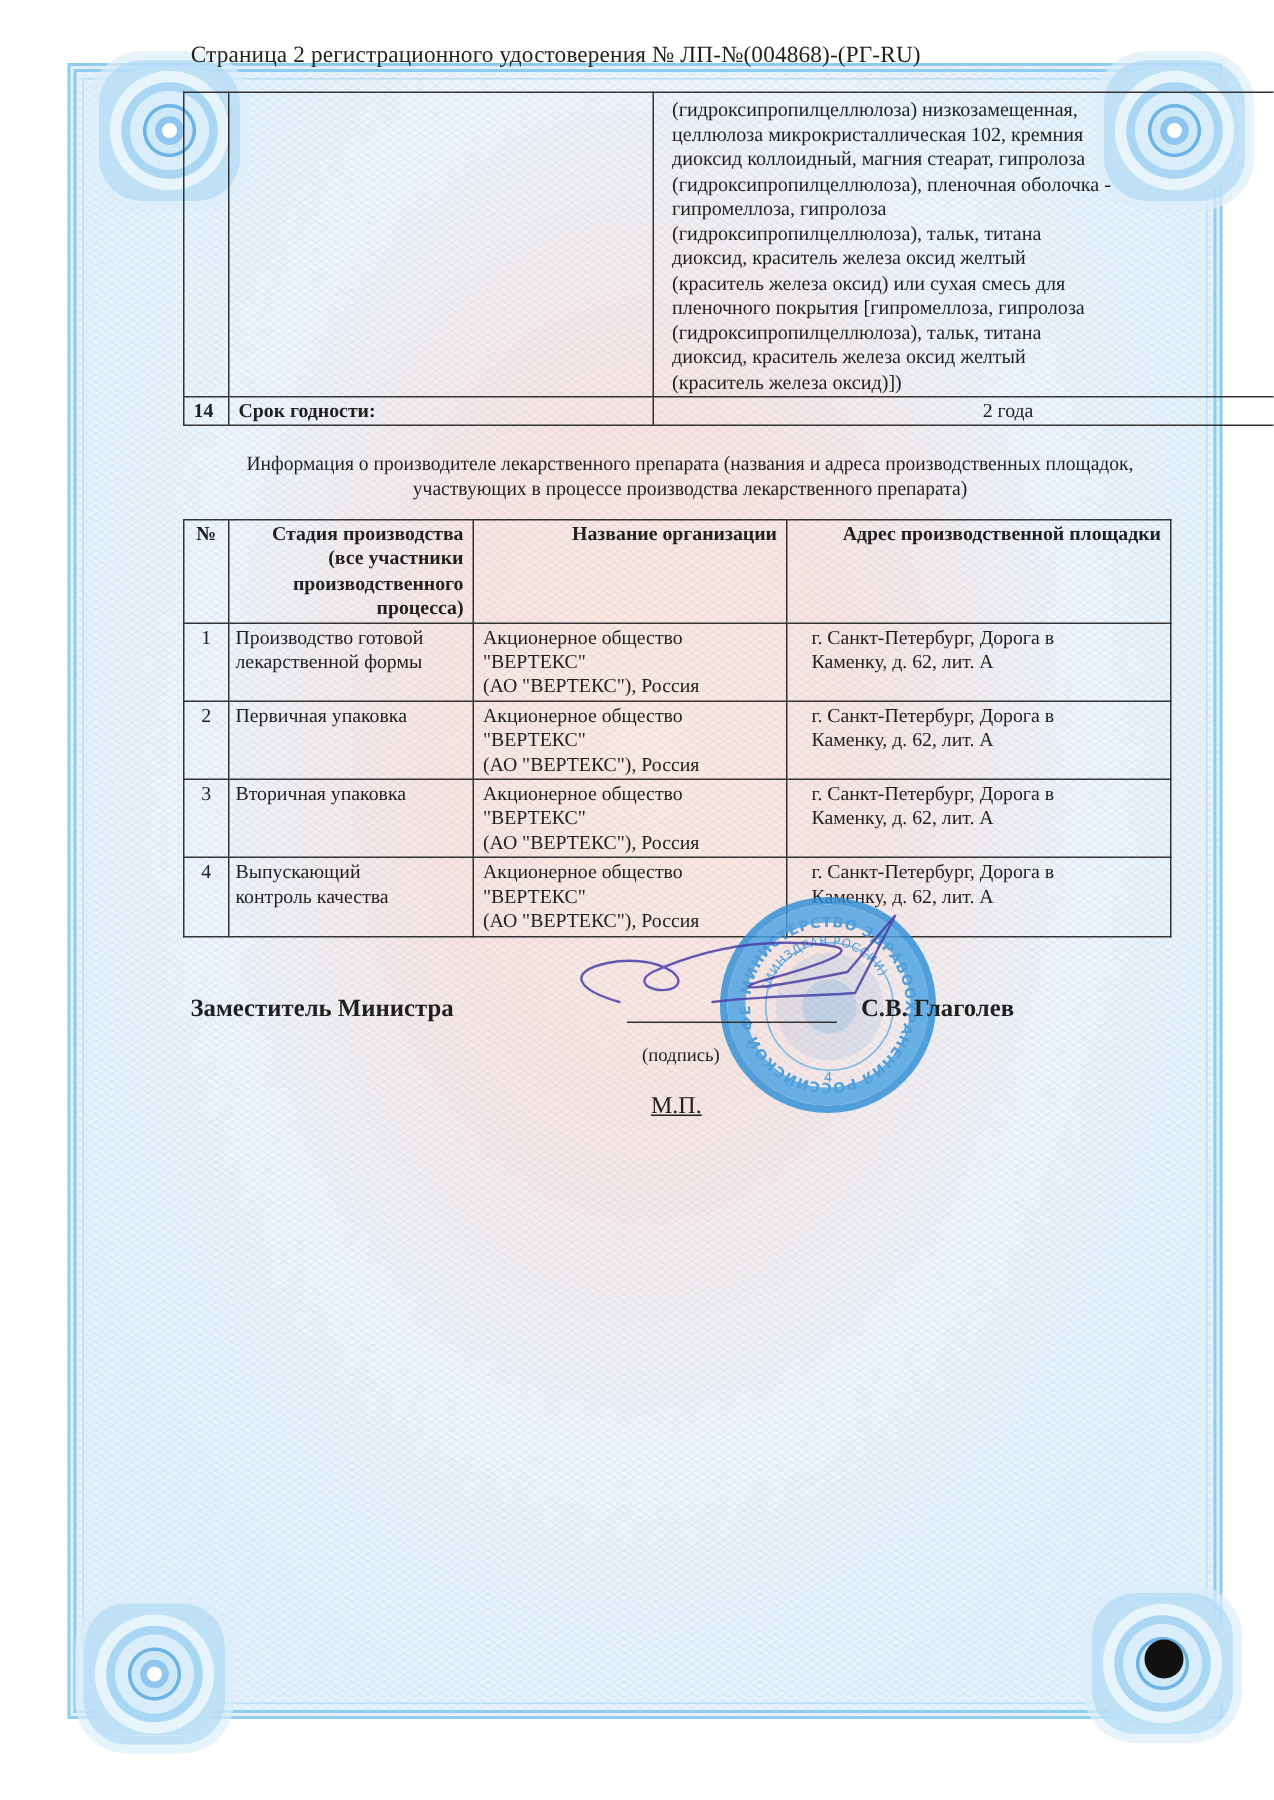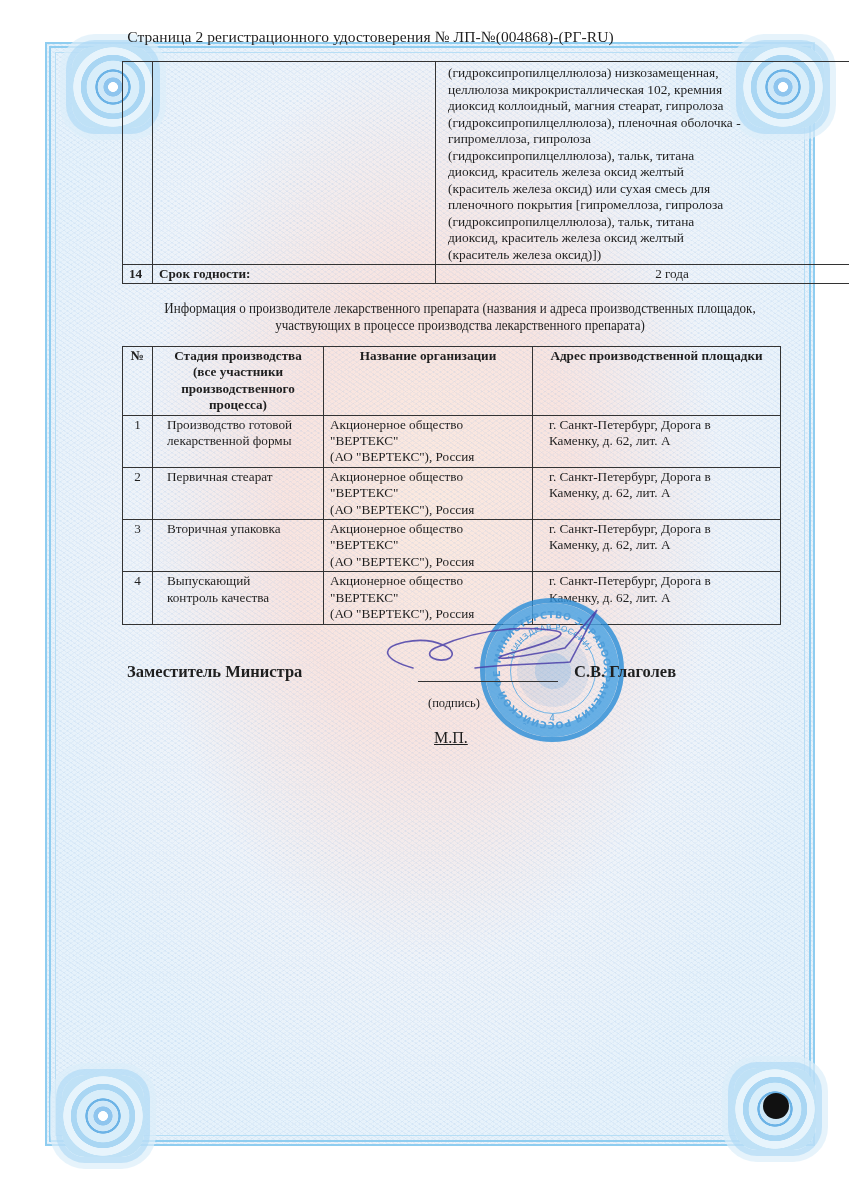--- a/index.html
+++ b/index.html
@@ -51,26 +51,26 @@
   .t1 .c-no { width:17px; }
   .t1 .c-label { width:270px; }
   .t1 td.comp { padding:3px 8px 1px 12px; font-size:13.4px; line-height:16.5px; }
   .bold { font-weight:bold; }
   .center { text-align:center; }
   .info {
     position:absolute; left:120px; width:680px; top:300px; text-align:center;
     font-size:13.6px; line-height:17px; transform:scaleX(0.96); transform-origin:center;
   }
   .t2 { left:122px; top:346px; width:659px; }
-  .t2 th { text-align:center; font-weight:bold; height:64px; }
+  .t2 th { text-align:right; font-weight:bold; height:64px; }
   .t2 td { height:44px; }
   .t2 .c1 { width:17px; text-align:center; }
   .t2 .c2 { width:150px; }
   .t2 .c3 { width:196px; }
-  .t2 td.c2 { padding-left:14px; }
+  .t2 td.c2 { padding-left:4px; }
   .t2 td.c4 { padding-left:16px;margin-top:12px; }
   .sig-row { position:absolute; top:662px; font-weight:bold; font-size:16.5px; }
   .sig-role { left:127px;font-family:Liberation Serif, serif; }
   .sig-name { left:574px; }
   .sig-line { position:absolute; left:418px; top:681px; width:140px; border-top:1px solid #333; }
   .sig-caption { position:absolute; left:428px; top:696px; font-size:12.5px; }
   .mp { position:absolute; left:434px; top:729px; font-size:16px;text-decoration:underline; }
   .stamp {
     position:absolute; left:480px; top:598px; width:144px; height:144px; border-radius:50%;
     border:5px solid #2d8fd8; box-sizing:border-box;
@@ -162,21 +162,21 @@
     </td>
     <td class="c4">
       <div>г. Санкт-Петербург, Дорога в</div>
       <div>Каменку, д. 62, лит. А</div>
     </td>
   </tr>
 
   <tr>
     <td class="c1">2</td>
     <td class="c2">
-      <div>Первичная стеарат</div>
+      <div>Первичная упаковка</div>
     </td>
     <td class="c3">
       <div>Акционерное общество</div>
       <div>"ВЕРТЕКС"</div>
       <div>(АО "ВЕРТЕКС"), Россия</div>
     </td>
     <td class="c4">
       <div>г. Санкт-Петербург, Дорога в</div>
       <div>Каменку, д. 62, лит. А</div>
     </td>

